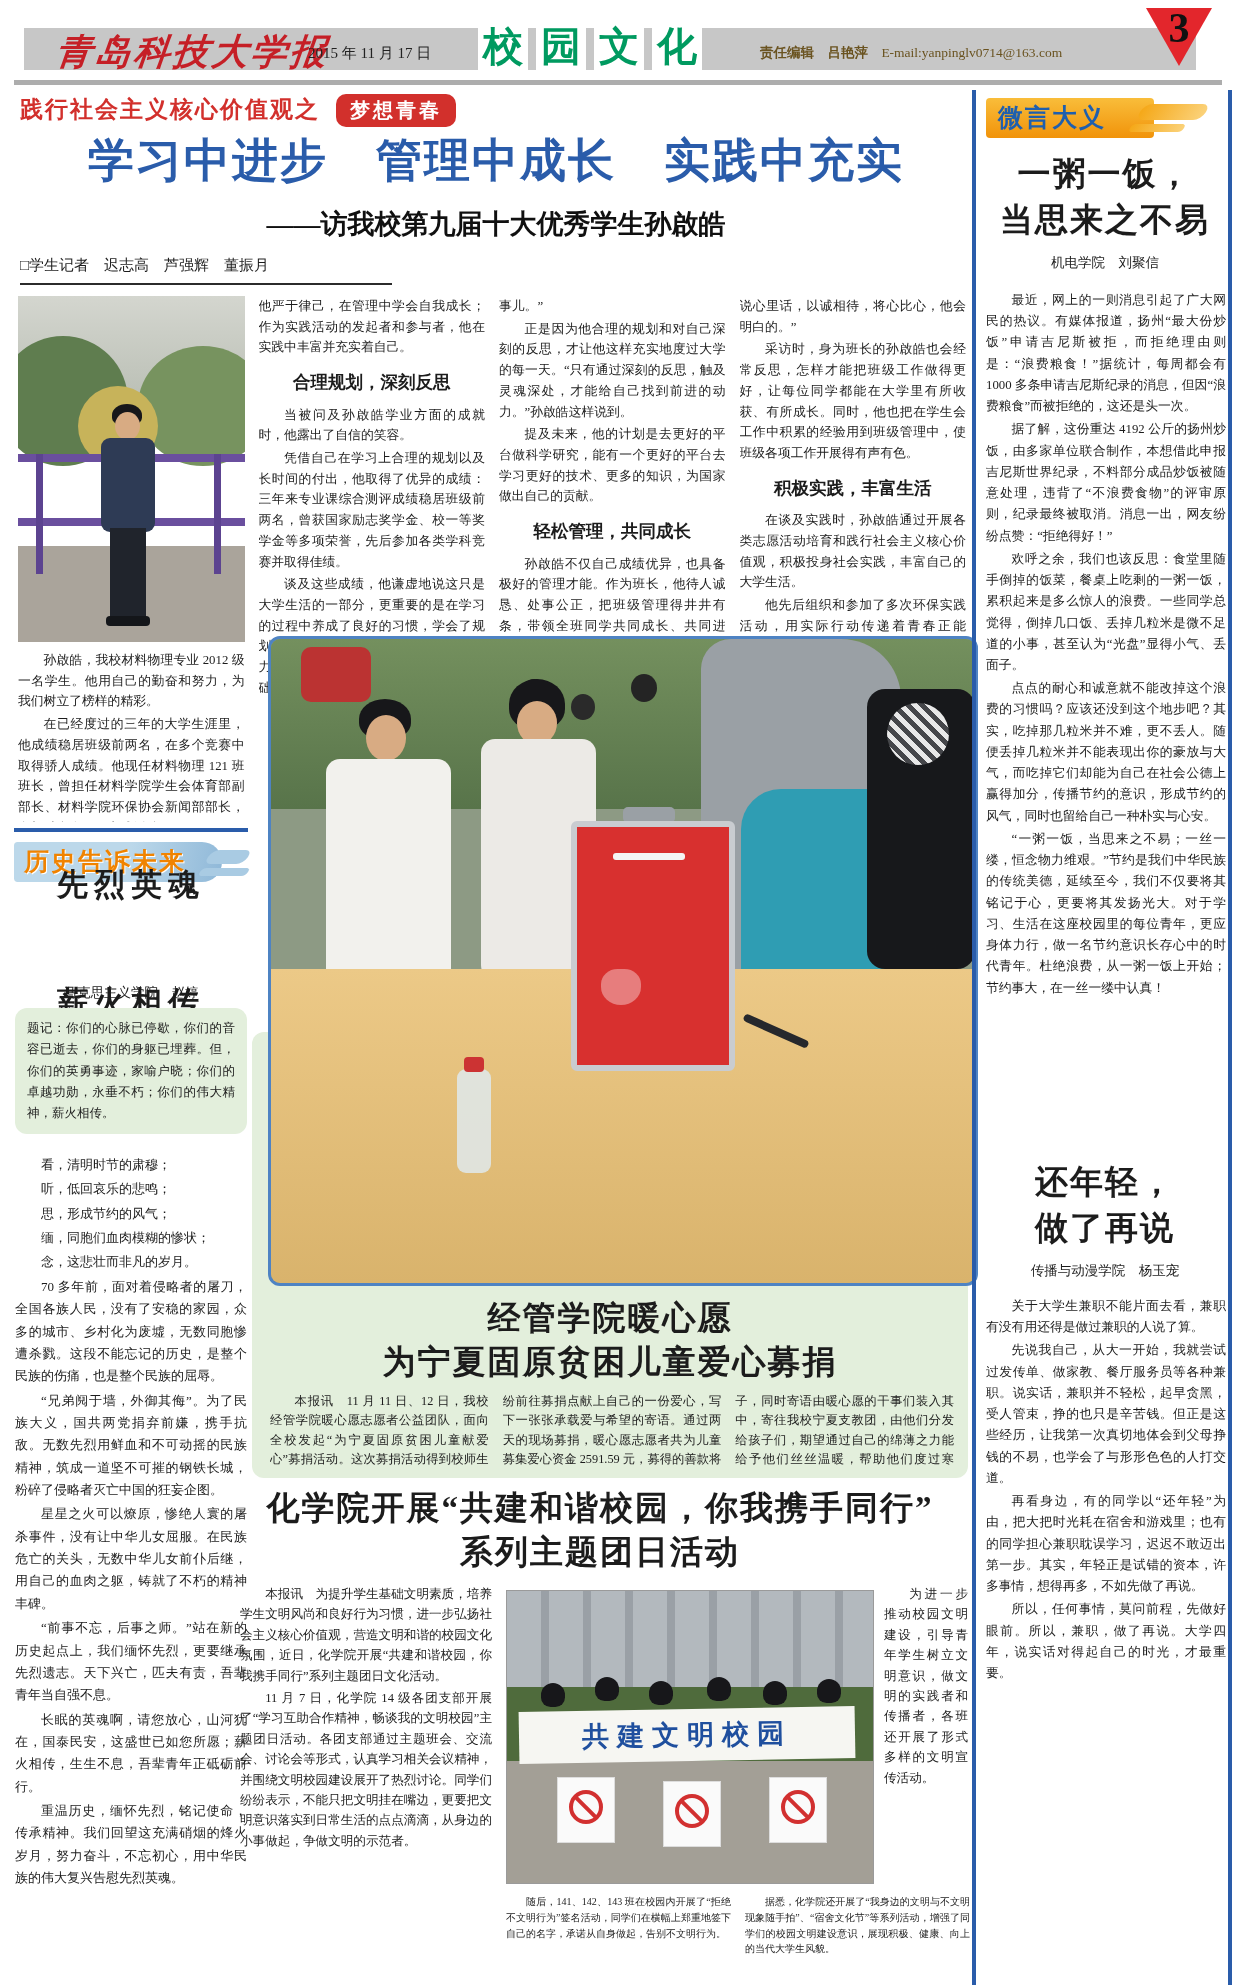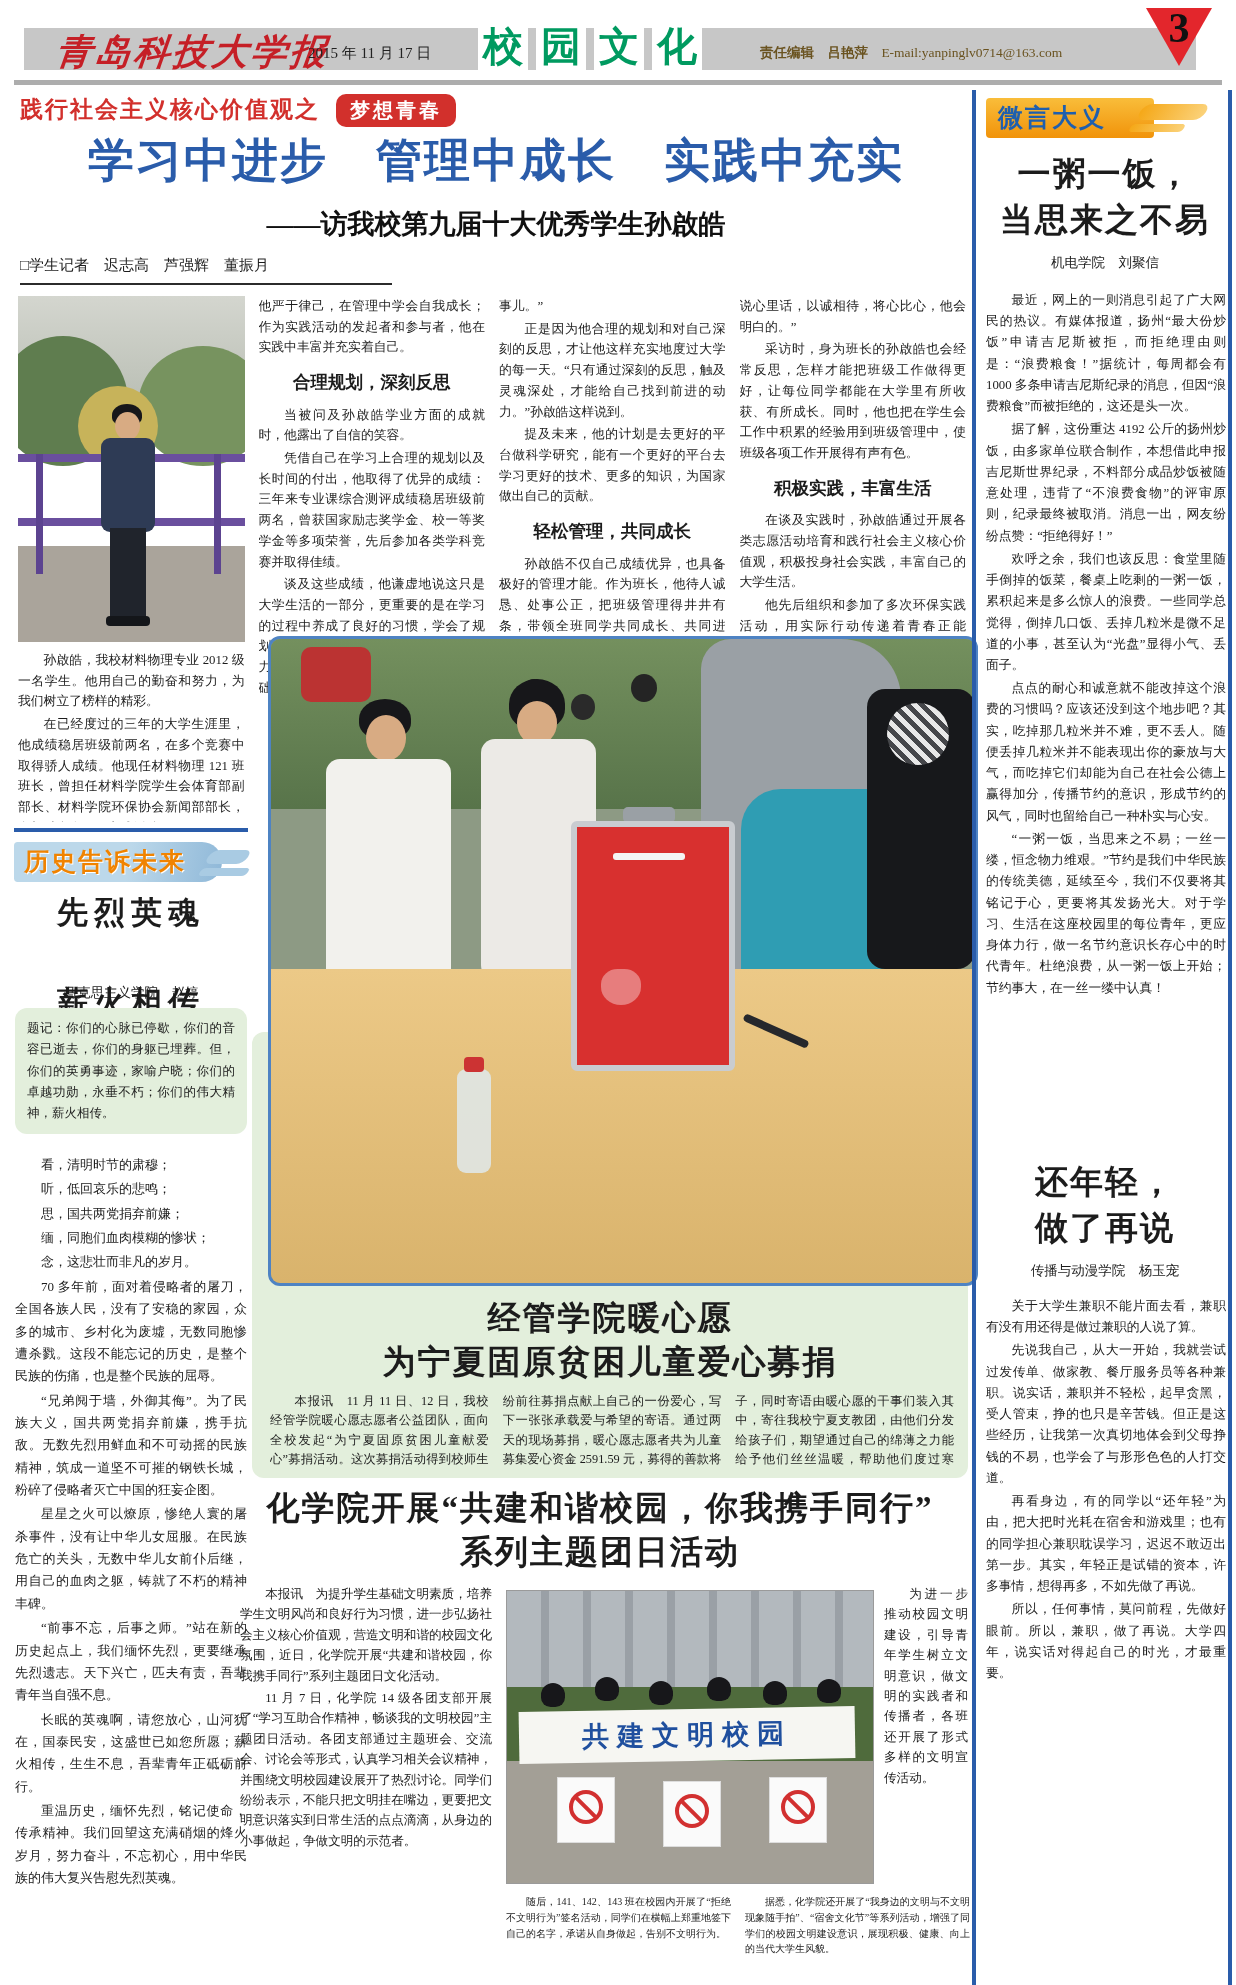--- a/index.html
+++ b/index.html
@@ -131,28 +131,28 @@
       <div class="colhead">积极实践，丰富生活</div>
       <p class="p">在谈及实践时，孙啟皓通过开展各类志愿活动培育和践行社会主义核心价值观，积极投身社会实践，丰富自己的大学生活。</p>
       <p class="p">他先后组织和参加了多次环保实践活动，用实际行动传递着青春正能量。“用心做事，收获成长。”这是他对自己大学生活最朴实的总结。</p>
     </div>
   </div>
 
   <div class="abs blue-rule" style="left:14px;top:828px;width:234px;height:4px;"></div>
   <div class="abs hist-banner sans" style="left:14px;top:842px;width:198px;height:40px;">历史告诉未来</div>
   <div class="abs hist-swash" style="left:208px;top:850px;width:40px;height:14px;"></div>
   <div class="abs hist-swash" style="left:200px;top:868px;width:48px;height:8px;"></div>
-  <div class="abs hist-title center" style="left:14px;top:892px;width:234px;">先烈英魂</div>
+  <div class="abs hist-title center" style="left:14px;top:864px;width:234px;">先烈英魂</div>
   <div class="abs hist-title center" style="left:14px;top:934px;width:234px;margin-top:48px;">薪火相传</div>
   <div class="abs small-byline center" style="left:14px;top:984px;width:234px;">马克思主义学院　赵婷</div>
   <div class="abs greenbox foreword just" style="left:15px;top:1008px;width:208px;">题记：你们的心脉已停歇，你们的音容已逝去，你们的身躯已埋葬。但，你们的英勇事迹，家喻户晓；你们的卓越功勋，永垂不朽；你们的伟大精神，薪火相传。</div>
   <div class="abs just" style="left:15px;top:1146px;width:232px;height:839px;overflow:hidden;font-size:13px;line-height:1.72;margin-top:8px;">
     <p class="p">看，清明时节的肃穆；</p>
     <p class="p">听，低回哀乐的悲鸣；</p>
-    <p class="p">思，国共两党捐弃前嫌；</p>
+    <p class="p">思，形成节约的风气；</p>
     <p class="p">缅，同胞们血肉模糊的惨状；</p>
     <p class="p">念，这悲壮而非凡的岁月。</p>
     <p class="p">70 多年前，面对着侵略者的屠刀，全国各族人民，没有了安稳的家园，众多的城市、乡村化为废墟，无数同胞惨遭杀戮。这段不能忘记的历史，是整个民族的伤痛，也是整个民族的屈辱。</p>
     <p class="p">“兄弟阋于墙，外御其侮”。为了民族大义，国共两党捐弃前嫌，携手抗敌。无数先烈用鲜血和不可动摇的民族精神，筑成一道坚不可摧的钢铁长城，粉碎了侵略者灭亡中国的狂妄企图。</p>
     <p class="p">星星之火可以燎原，惨绝人寰的屠杀事件，没有让中华儿女屈服。在民族危亡的关头，无数中华儿女前仆后继，用自己的血肉之躯，铸就了不朽的精神丰碑。</p>
     <p class="p">“前事不忘，后事之师。”站在新的历史起点上，我们缅怀先烈，更要继承先烈遗志。天下兴亡，匹夫有责，吾辈青年当自强不息。</p>
     <p class="p">长眠的英魂啊，请您放心，山河犹在，国泰民安，这盛世已如您所愿；薪火相传，生生不息，吾辈青年正砥砺前行。</p>
     <p class="p">重温历史，缅怀先烈，铭记使命，传承精神。我们回望这充满硝烟的烽火岁月，努力奋斗，不忘初心，用中华民族的伟大复兴告慰先烈英魂。</p>
   </div>
 

